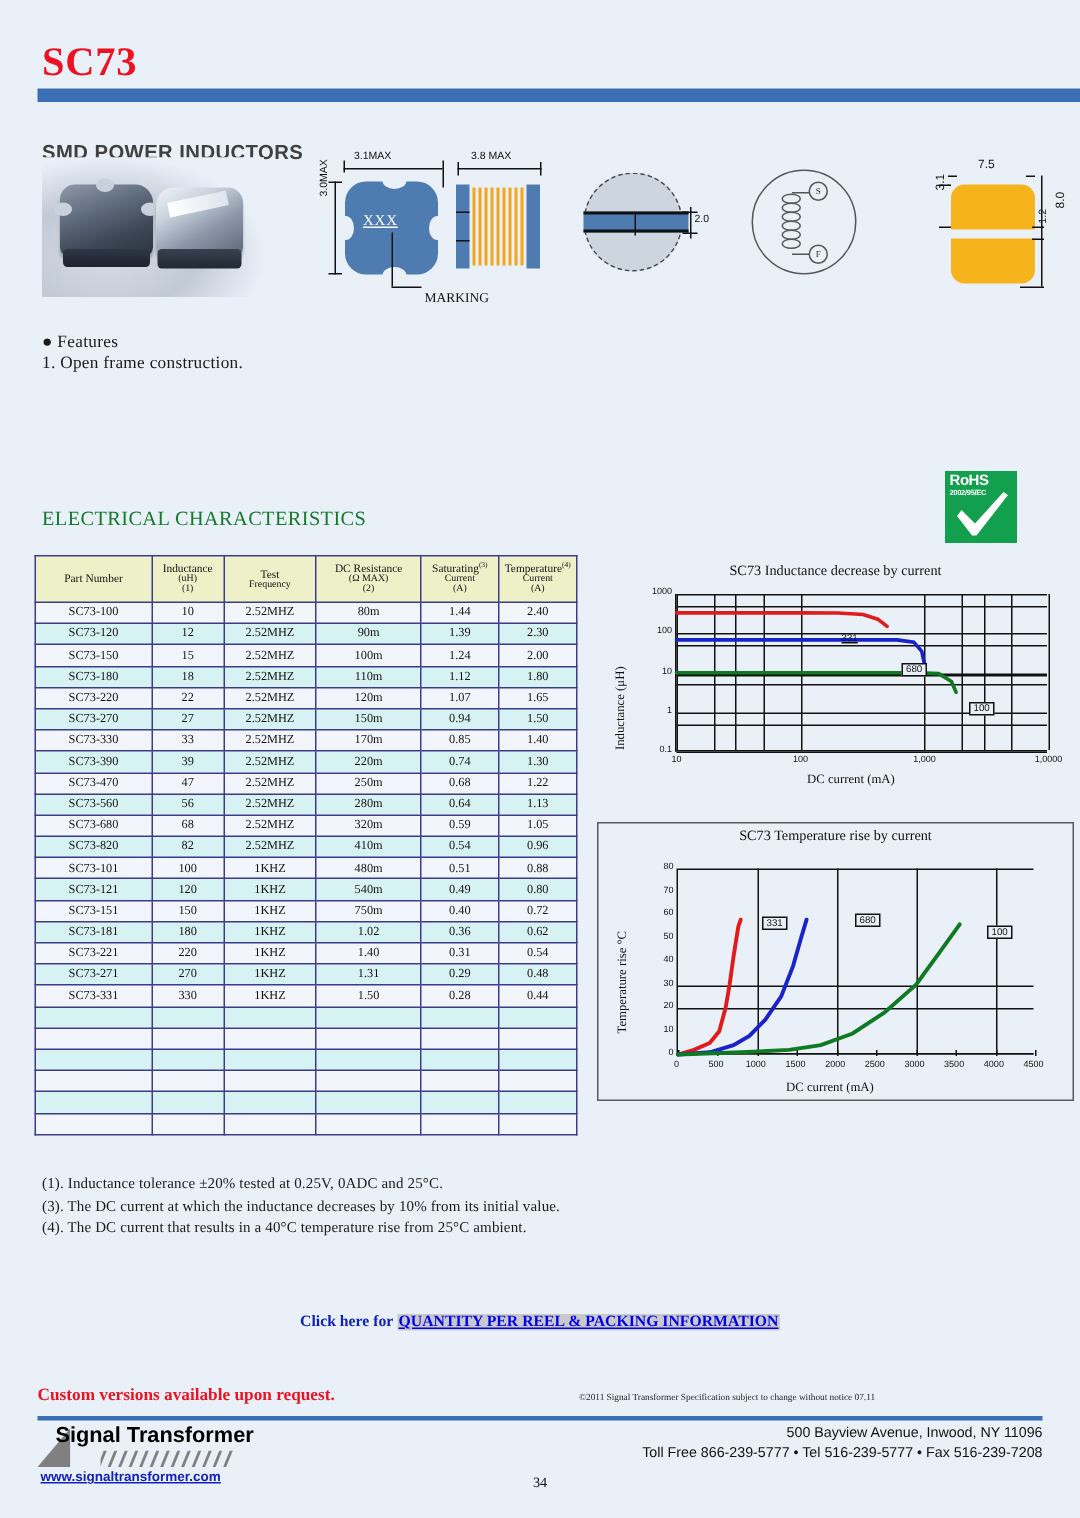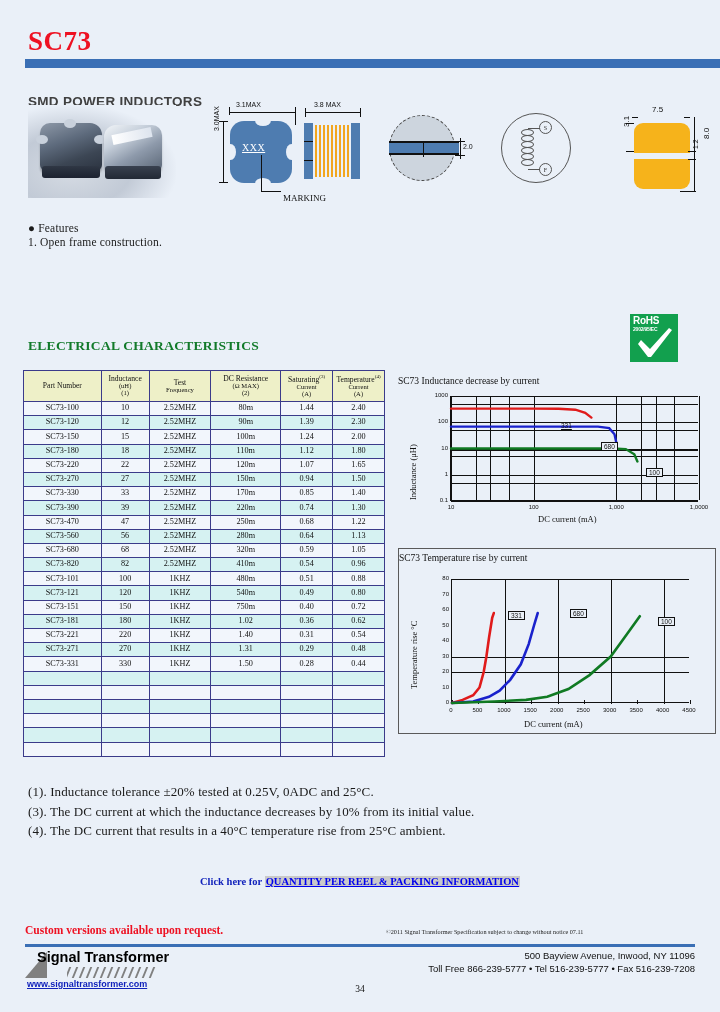--- a/index.html
+++ b/index.html
@@ -186,21 +186,21 @@
     position:absolute; left:3px; top:12px; color:#fff; font-size:5px; font-weight:bold;
     font-family:"Liberation Sans", sans-serif; letter-spacing:-.2px;
   }
   #rohs .check{
     position:absolute; left:6px; top:14px; width:36px; height:30px;
   }
 
   
   #sec-electrical{
     position:absolute; left:28px; top:338px;
-    font-family:"Liberation Serif", serif; font-weight:bold; font-size:13.5px;
+    font-family:"Liberation Serif", serif; font-weight:normal; font-size:13.5px;
     color:#127a2a; letter-spacing:.3px;
   }
 
   
   #table-wrap{ position:absolute; left:23px; top:370px; width:362px; }
   table{ border-collapse:collapse; width:362px; background:#fff; }
   th, td{
     border:1px solid #3b3b8a;
     font-family:"Liberation Serif", serif;
     font-size:8.2px; text-align:center; color:#111;
@@ -216,21 +216,21 @@
   tbody tr:nth-child(even) td{ background:#d6f2f2; }
   tbody tr.blank td{ height:14.2px; }
   col.c0{ width:78px; } col.c1{ width:48px; } col.c2{ width:62px; }
   col.c3{ width:70px; } col.c4{ width:52px; } col.c5{ width:52px; }
 
   
   .chartbox{ position:absolute; background:#eaf0f8; }
   #chart1{ left:398px; top:372px; width:318px; height:158px; }
   #chart2{ left:398px; top:548px; width:318px; height:186px; border:1px solid #5a5a5a; }
   .ctitle{
-    position:absolute; width:100%; top:4px;
+    position:absolute; width:100%; text-align:center; top:4px;
     font-family:"Liberation Serif", serif; font-size:9.5px; color:#111;
   }
   .plot{ position:absolute; border-left:1px solid #111; border-bottom:1px solid #111; }
   #plot1{ left:52px; top:24px; width:248px; height:105px; }
   #plot2{ left:52px; top:30px; width:238px; height:124px; }
   .gl{ position:absolute; background:#111; }
   .glh{ height:1px; left:0; width:100%; }
   .glv{ width:1px; top:0; height:100%; }
   .glh.bold{ height:2px; }
   .tick{
@@ -244,21 +244,21 @@
   }
   .ylabel{ transform:rotate(-90deg); transform-origin:left top; }
   .curvelabel{
     position:absolute; font-family:"Liberation Sans", sans-serif; font-size:6.5px; color:#111;
     white-space:nowrap;
   }
   .curvelabel.boxed{ border:1px solid #111; padding:0 2px; background:#eaf0f8; }
   .curvelabel.ul{ text-decoration:underline; }
 
   
-  #notes{ position:absolute; left:28px; top:784px; font-size:13px; color:#1a1a1a; }
+  #notes{ position:absolute; left:28px; top:784px; font-size:10px; color:#1a1a1a; }
   #notes div{ margin-bottom:3.6px; letter-spacing:.1px; }
 
   
   #click-line{
     position:absolute; left:0; top:876px; width:720px; text-align:center;
     font-family:"Liberation Serif", serif; font-weight:bold; font-size:10.5px; color:#1122bb;
   }
   #click-line .lnk{
     background:#c9c9c9; text-decoration:underline; padding:0 1px;
   }

